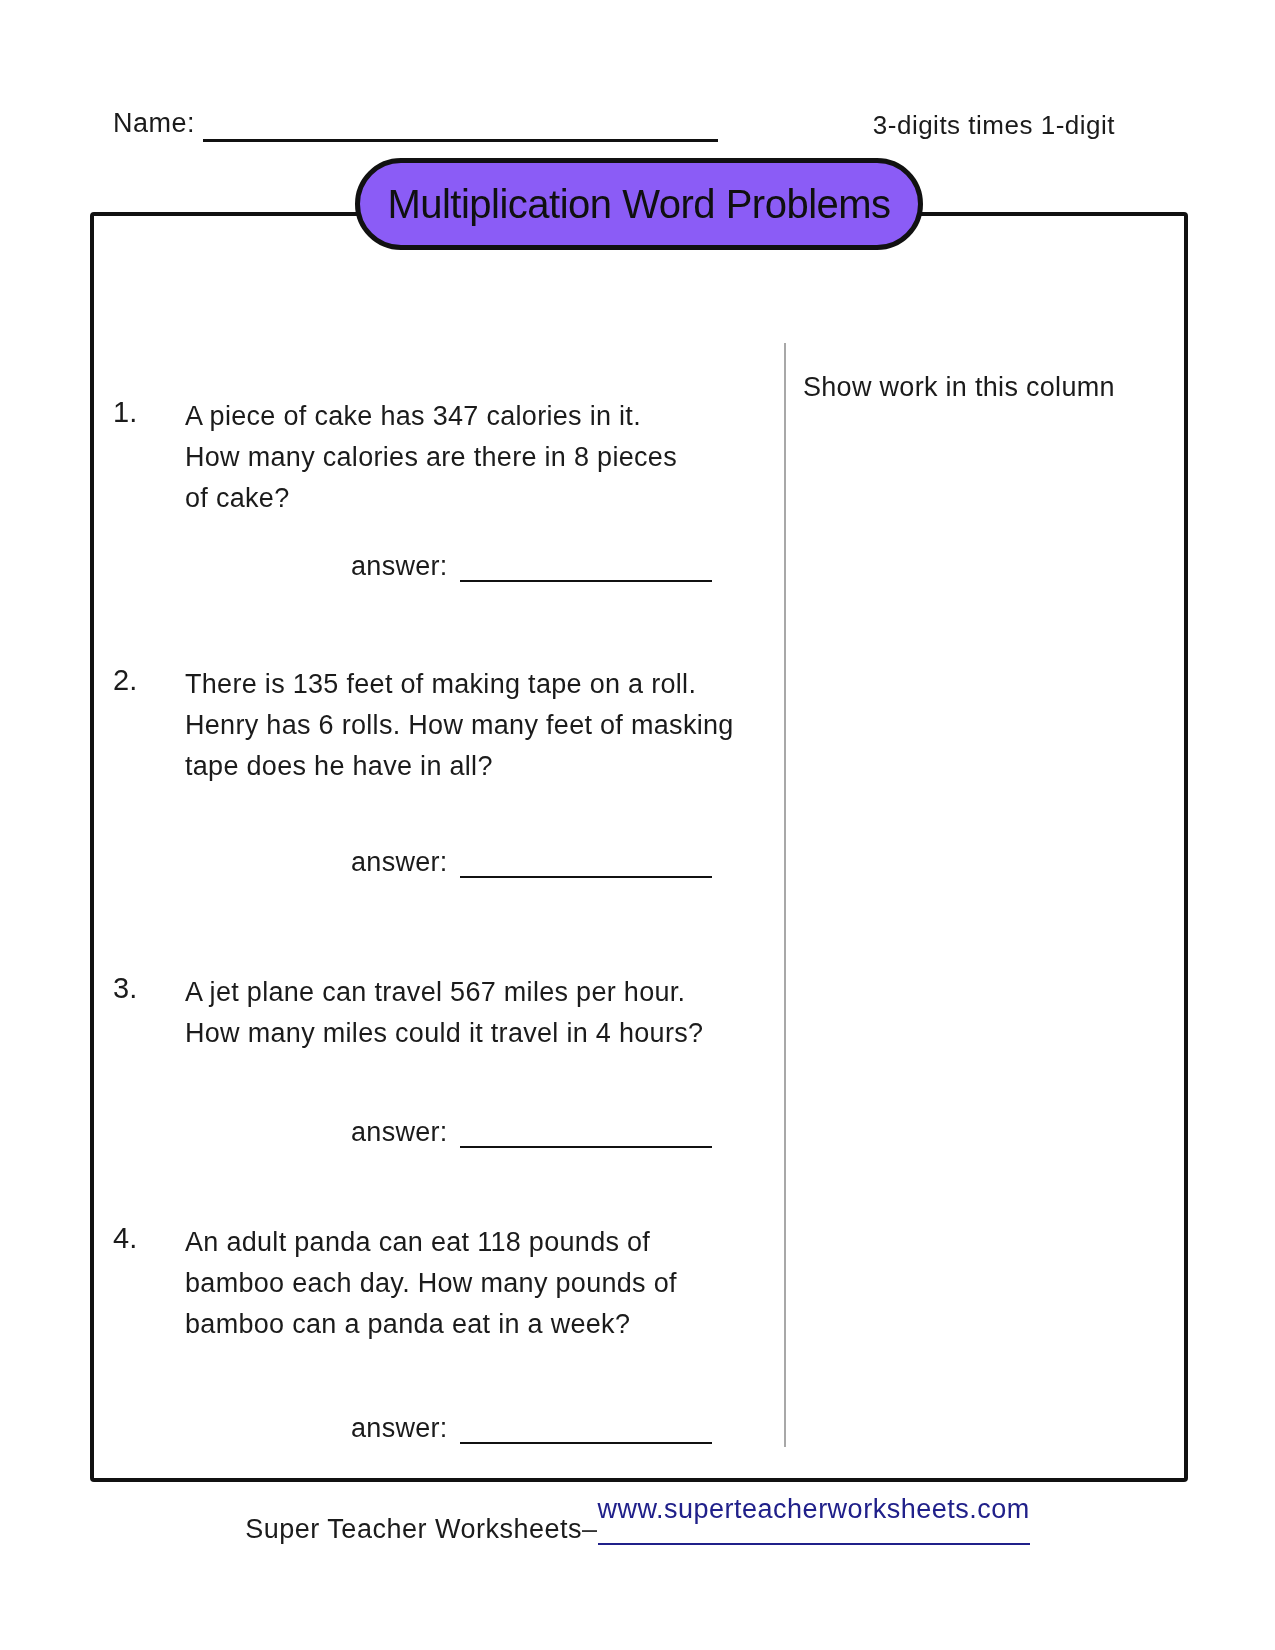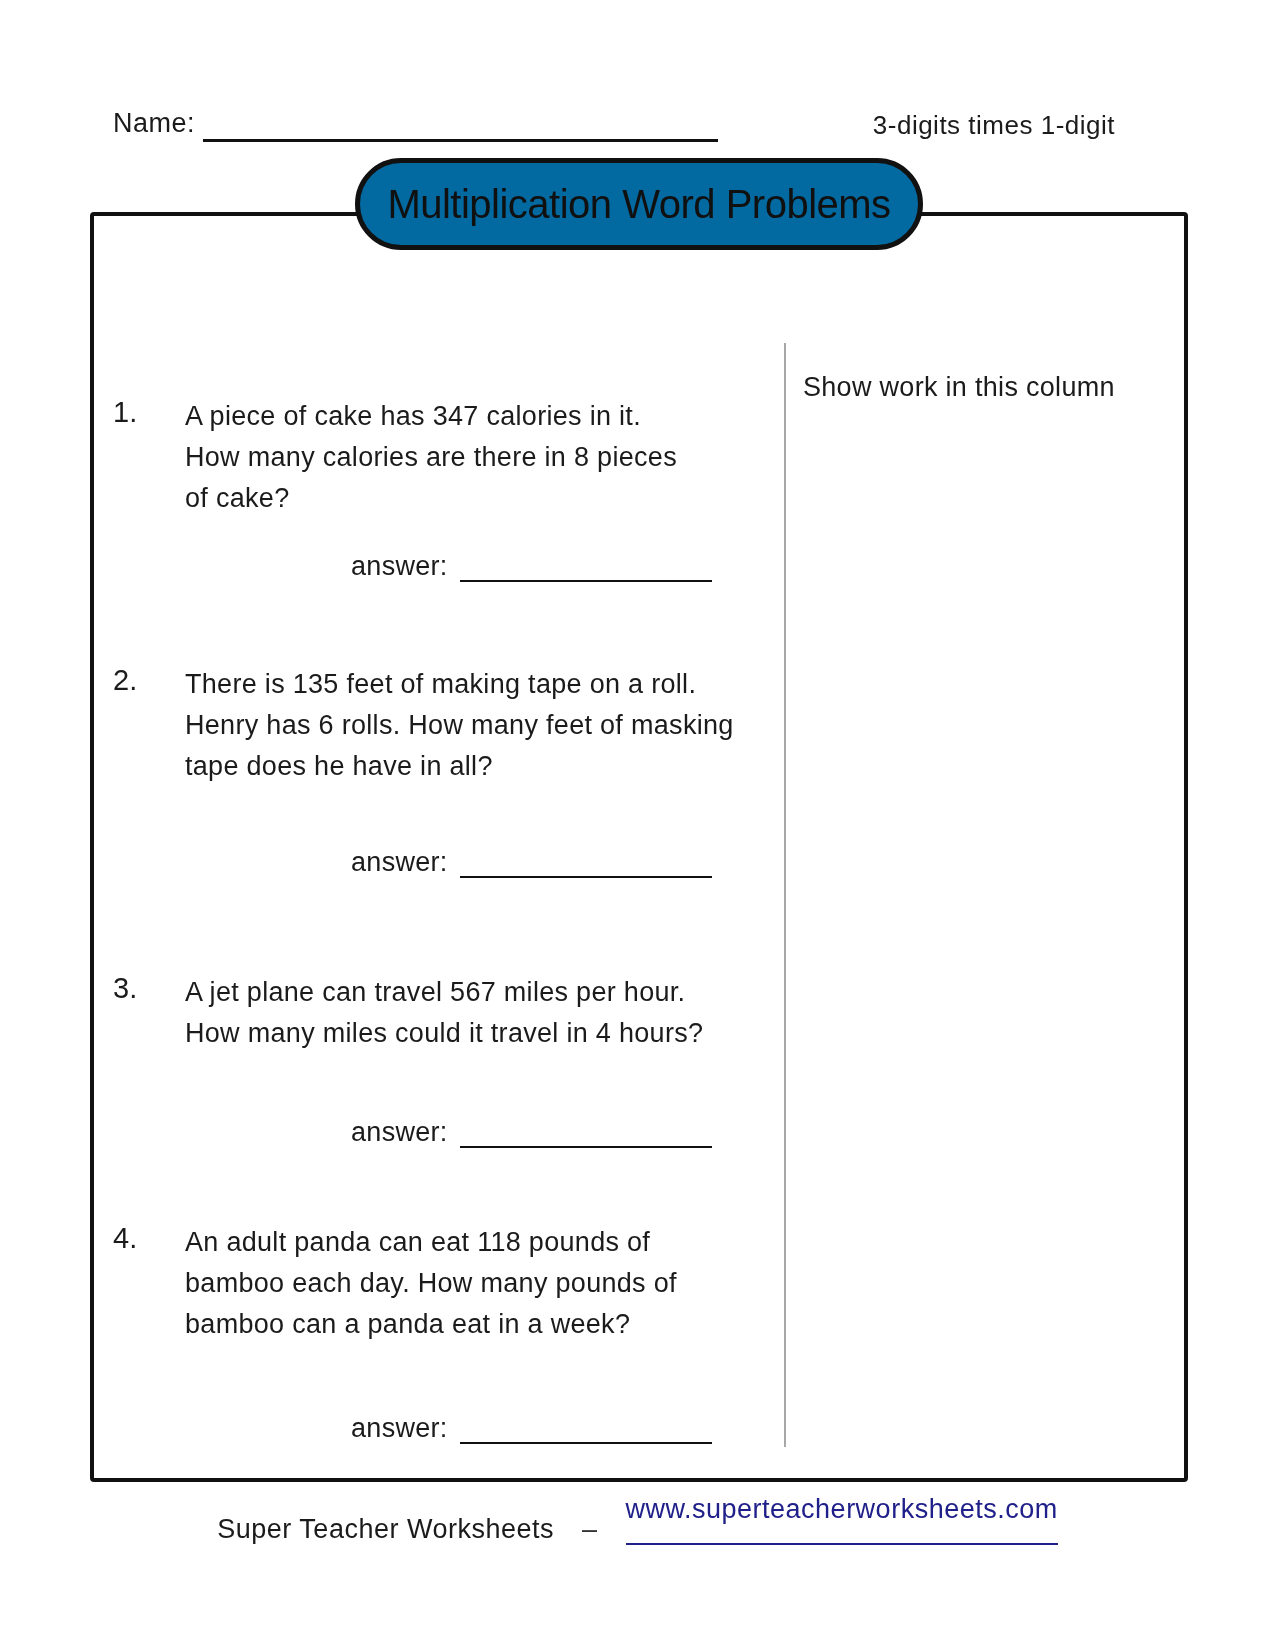--- a/index.html
+++ b/index.html
@@ -25,21 +25,21 @@
   }
   .skill-label {
     position: absolute; right: 160px; top: 110px;
     font-size: 26px; letter-spacing: 0.5px;
   }
 
   
   .title-banner {
     position: absolute; left: 355px; top: 158px;
     width: 568px; height: 92px;
-    background: #0369a1;
+    background: #8b5cf6;
     border: 5px solid #111;
     border-radius: 46px;
     display: flex; align-items: center; justify-content: center;
     font-size: 40px; letter-spacing: -0.5px;
     z-index: 2;
     color: #101010;
   }
 
   
   .main-box {
@@ -102,21 +102,20 @@
   }
   .a1 { top: 546px; }
   .a2 { top: 842px; }
   .a3 { top: 1112px; }
   .a4 { top: 1408px; }
 
   
   .footer {
     position: absolute; left: 0; top: 1494px; width: 1275px;
     display: flex; align-items: flex-end; justify-content: center;
-    gap: 28px;
     font-size: 27px; letter-spacing: 0.5px;
     z-index: 3;
   }
   .footer-url {
     color: #20208a;
     border-bottom: 2px solid #20208a;
     padding-bottom: 18px;
     text-decoration: none;
     cursor: pointer;
   }

